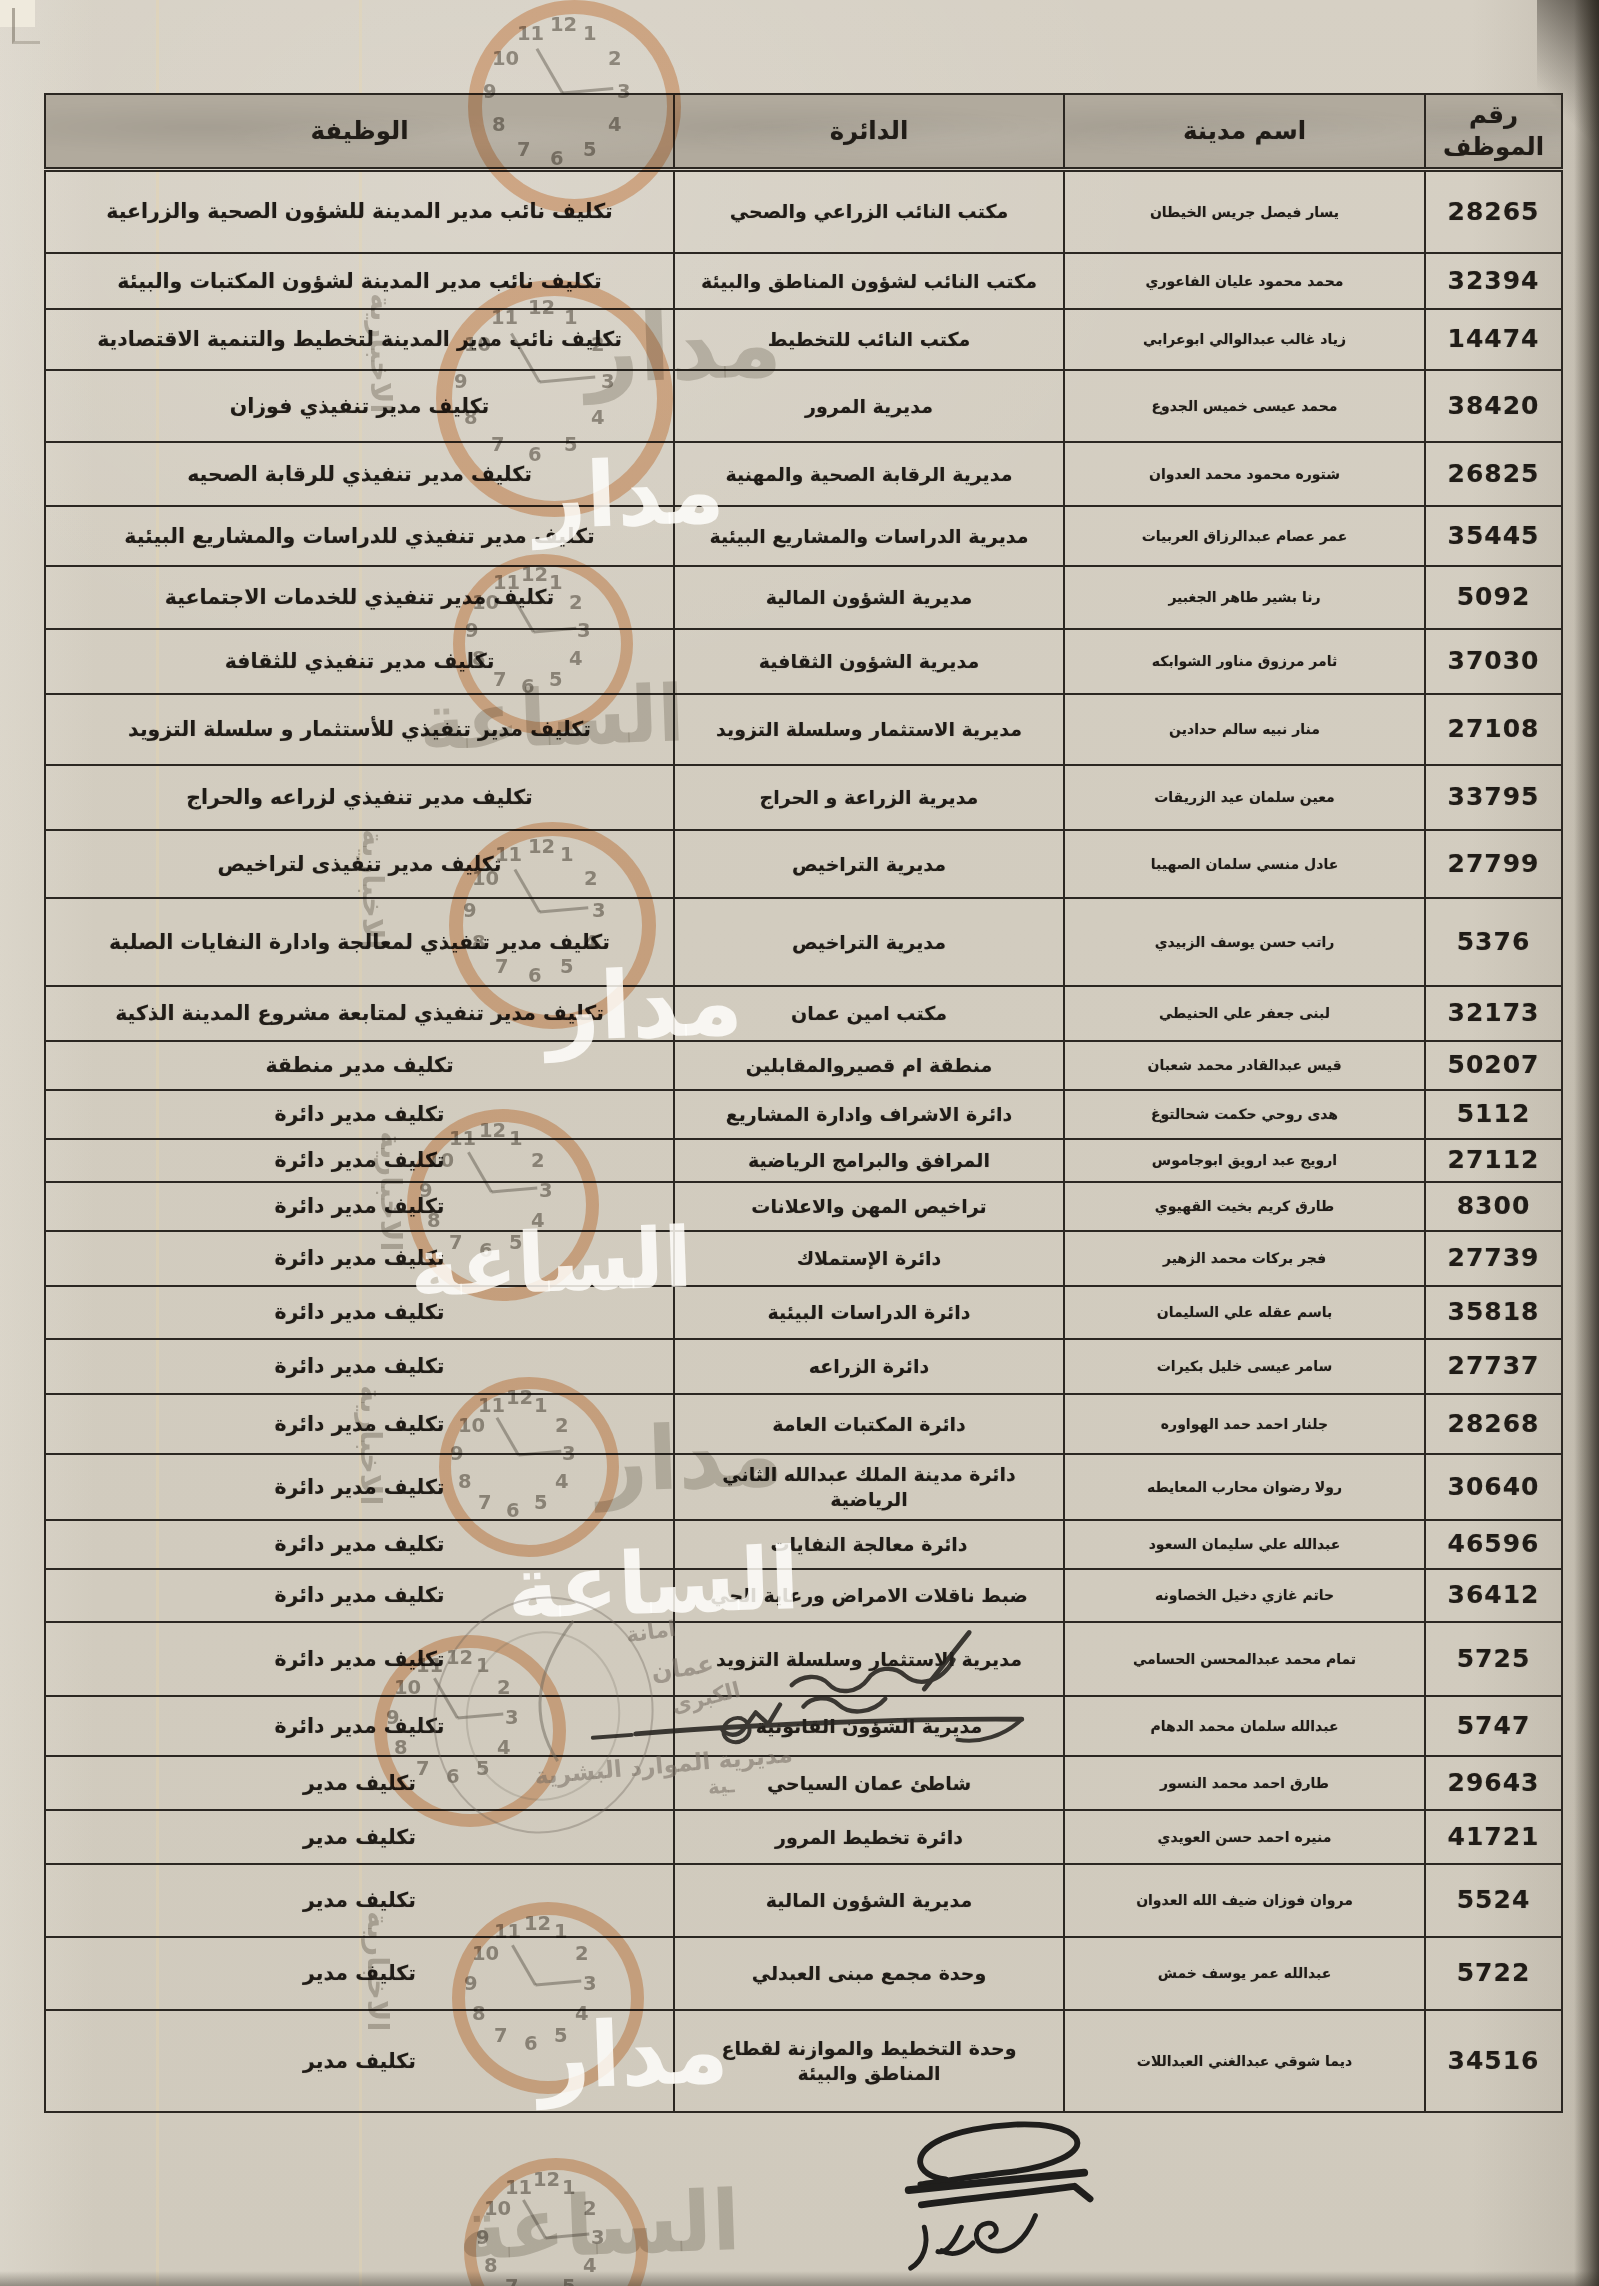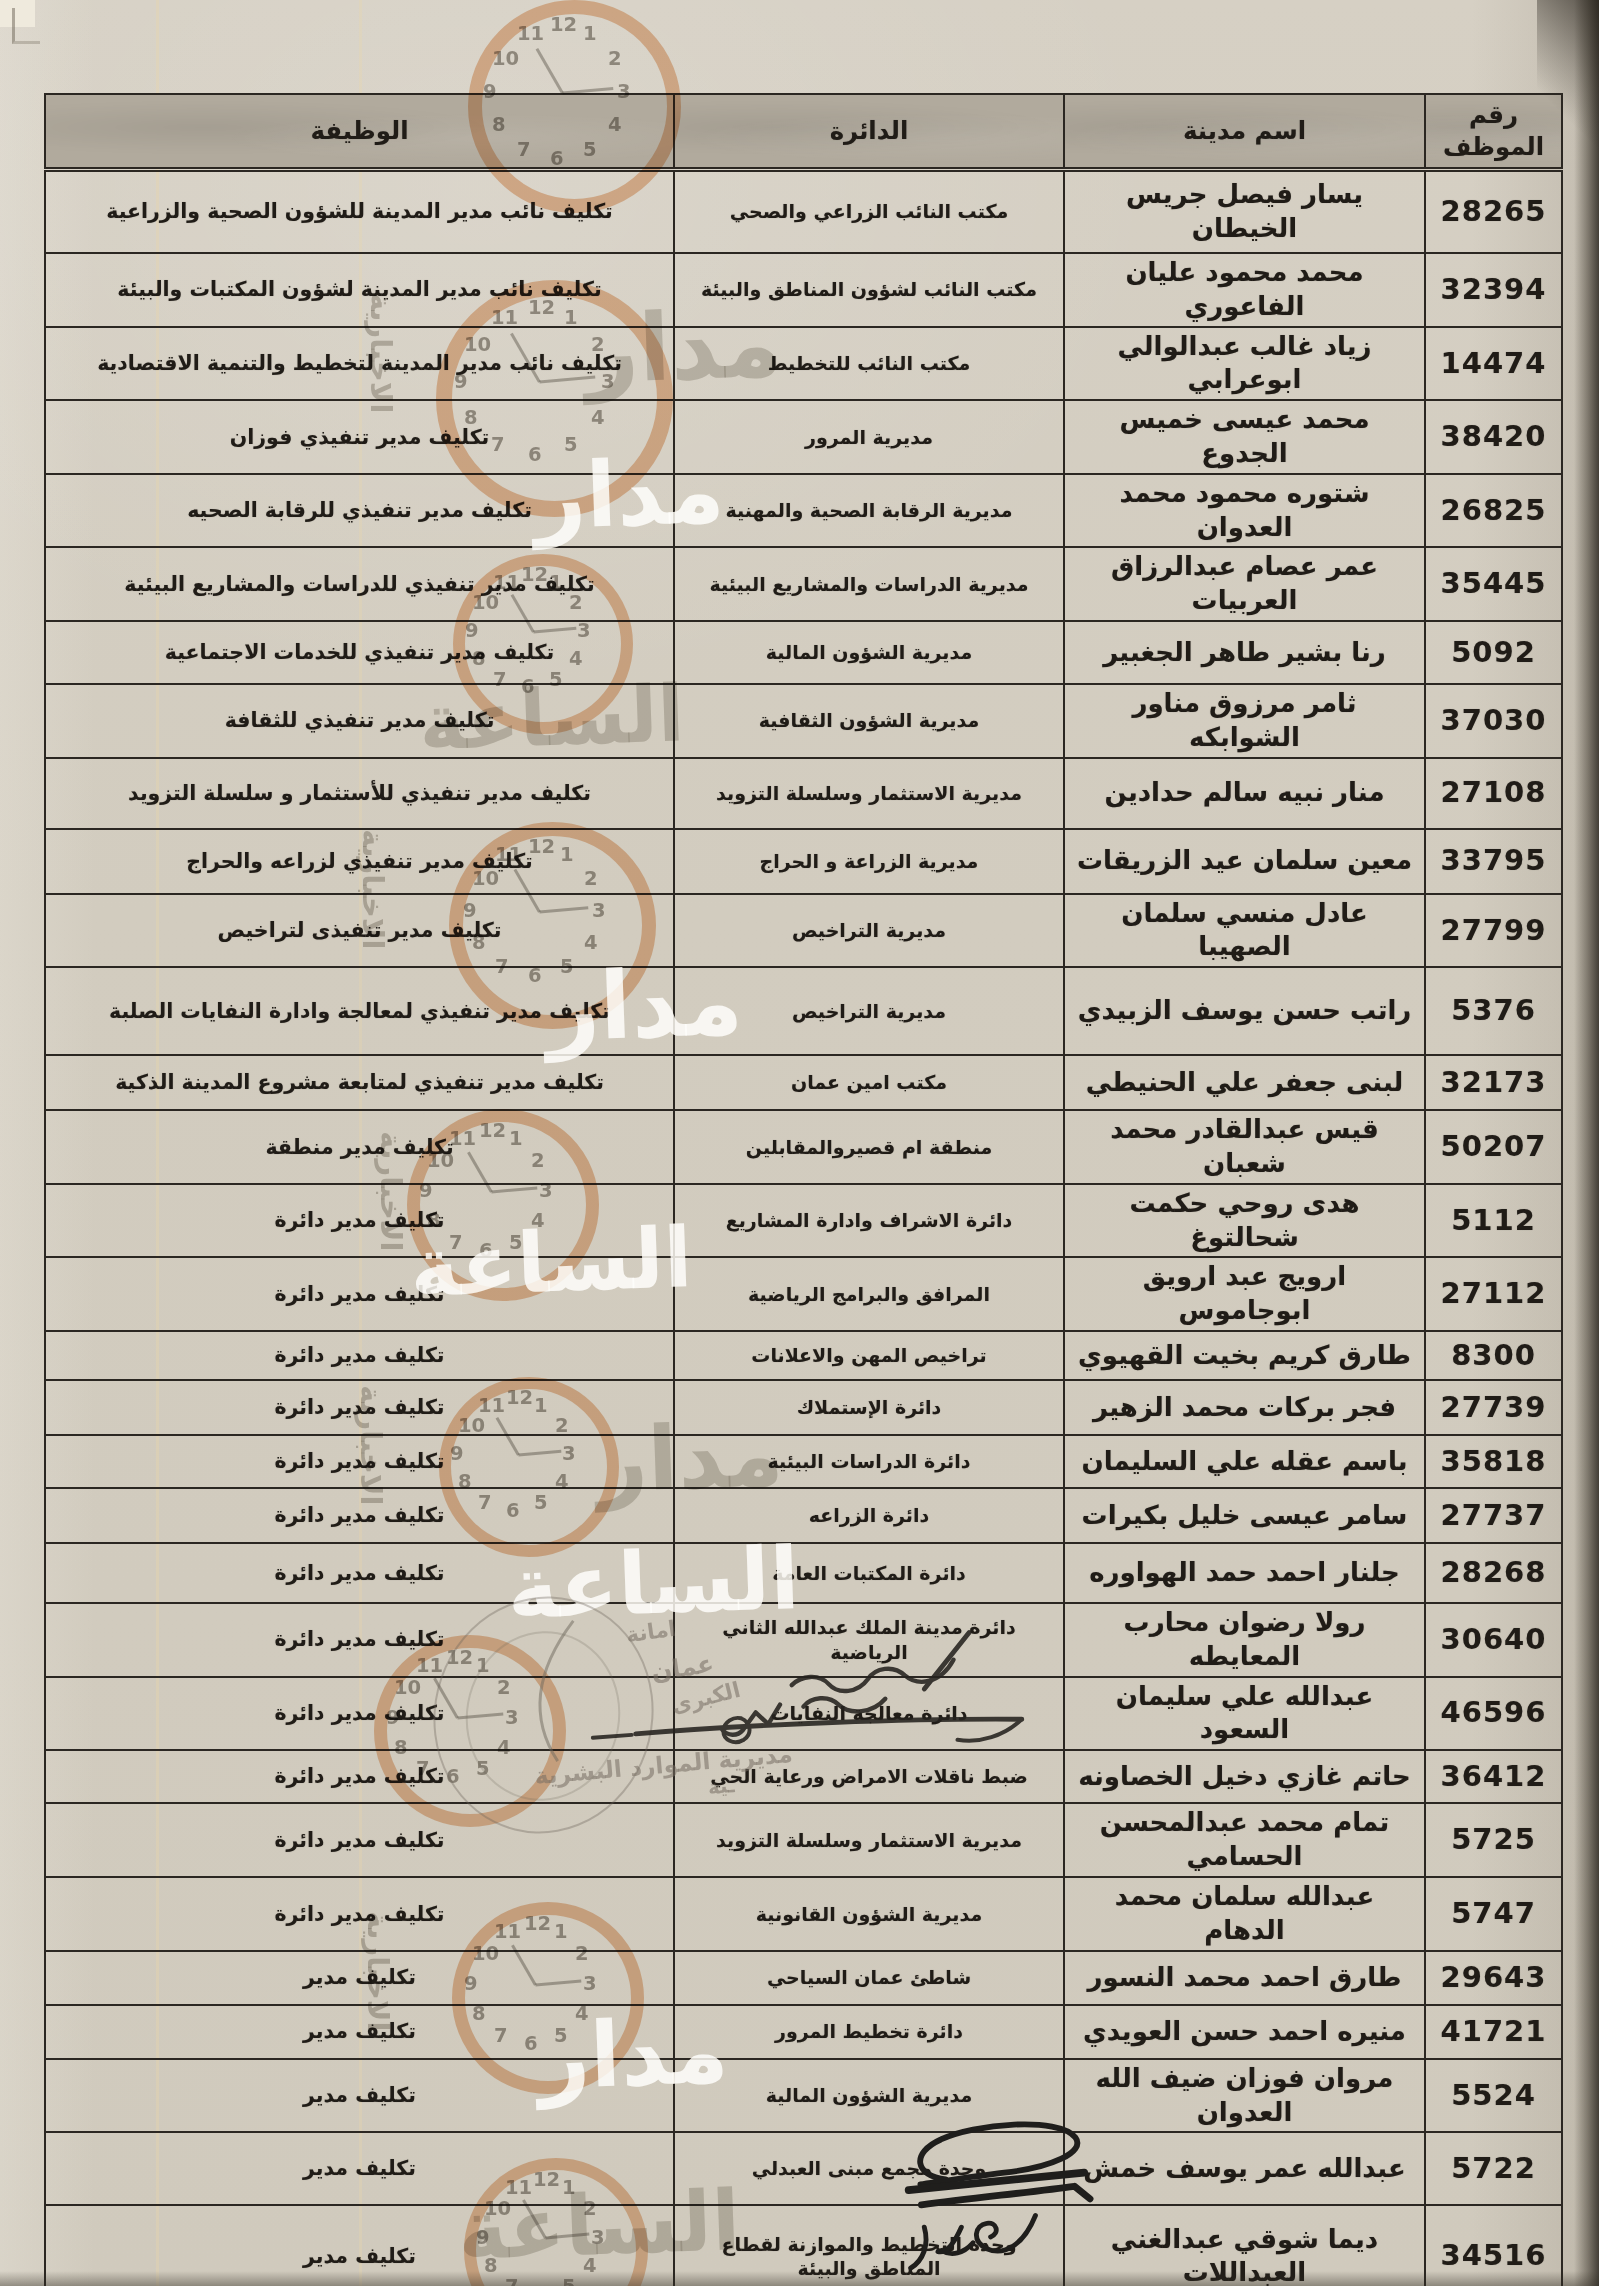--- a/index.html
+++ b/index.html
@@ -35,22 +35,22 @@
     text-shadow:0 0 1px rgba(45,40,33,.35);
   }
   table.doc thead tr{height:75px;}
   table.doc th{
     font-size:24.4px;border-bottom:5.9px double #2b2722;
     background:
       radial-gradient(410px 39px at 25% 45%, rgba(0,0,0,.07), transparent 70%),
       radial-gradient(371px 35px at 70% 60%, rgba(255,255,255,.08), transparent 70%),
       #b1aa9d;
   }
-  td.c-num{font-size:29px;letter-spacing:1px;}
-  td.c-name{font-size:26px;}
+  td.c-num{font-size:25px;letter-spacing:1px;}
+  td.c-name{font-size:14px;}
   td.c-dept{font-size:19px;}
   td.c-job{font-size:20.5px;}
   
   .wm{position:absolute;left:0;top:0;width:1599px;height:2287px;pointer-events:none;}
   .wm-ring{position:absolute;border-radius:50%;mix-blend-mode:multiply;}
   .wm-digit{position:absolute;font-size:19.5px;font-weight:bold;color:rgba(92,86,75,.55);mix-blend-mode:multiply;}
   .wm-hand{position:absolute;width:2.9px;background:rgba(85,80,70,.4);mix-blend-mode:multiply;}
   .wm-word{position:absolute;font-weight:bold;white-space:nowrap;transform:rotate(-2deg);}
   .wm-word.dark{color:rgba(148,141,128,.38);mix-blend-mode:multiply;}
   .wm-word.light{color:rgba(252,248,240,.85);mix-blend-mode:screen;}

